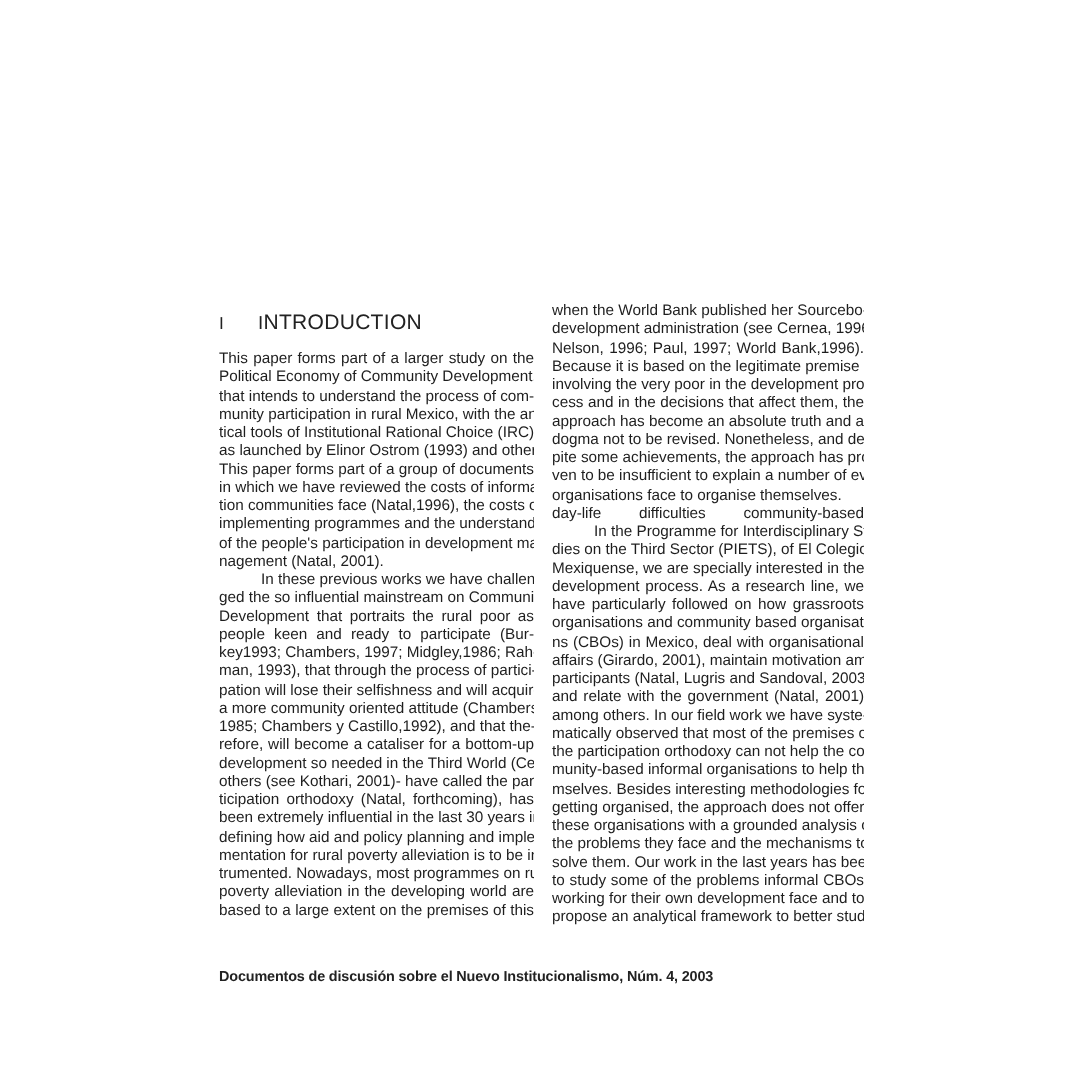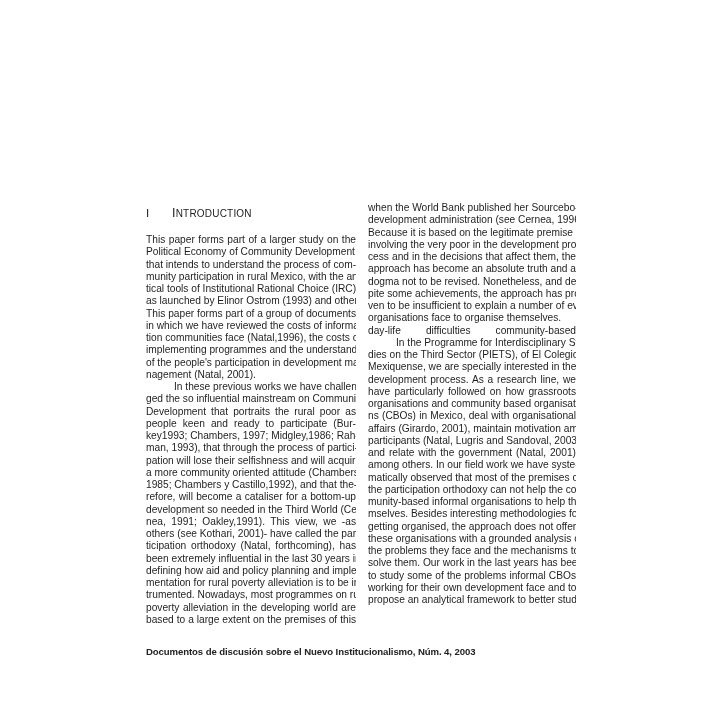--- a/index.html
+++ b/index.html
@@ -7,21 +7,21 @@
            font-family:"Liberation Sans", sans-serif; color:#1e1e1e; }
     .col { position:absolute; font-size:10.2px; line-height:12.25px; }
     .col .ln { display:block; white-space:nowrap; text-align:justify; text-align-last:justify; height:12.25px; overflow:hidden; }
     .col .ln.last { text-align-last:left; }
     .col .ln.indent { padding-left:28px; }
     #left { left:146px; top:234px; width:210px; }
     #right { left:368px; top:202px; width:208px; }
     .heading { position:absolute; left:146px; top:206px; font-size:11.5px; color:#222; letter-spacing:0.2px; }
     .heading .num { display:inline-block; width:26px; }
     .heading .big { font-size:12.5px; }
-    .heading .sc { font-size:10px; }
+    .heading .sc { font-size:14px; }
     .footer { position:absolute; left:146px; top:646px; font-size:9.6px; font-weight:bold; color:#222; letter-spacing:-0.1px; }
   </style>
 </head>
 <body>
 
 <div class="heading">
   <span class="num">I</span><span class="big">I</span><span class="sc">NTRODUCTION</span>
 </div>
 
 <div id="left" class="col">
@@ -41,34 +41,34 @@
   <span class="ln">ged the so influential mainstream on Community</span>
   <span class="ln">Development that portraits the rural poor as</span>
   <span class="ln">people keen and ready to participate (Bur-</span>
   <span class="ln">key1993; Chambers, 1997; Midgley,1986; Rah-</span>
   <span class="ln">man, 1993), that through the process of partici-</span>
   <span class="ln">pation will lose their selfishness and will acquire</span>
   <span class="ln">a more community oriented attitude (Chambers,</span>
   <span class="ln">1985; Chambers y Castillo,1992), and that the-</span>
   <span class="ln">refore, will become a cataliser for a bottom-up</span>
   <span class="ln">development so needed in the Third World (Cer-</span>
-  <span class="ln">nea, 1991; Oakley,1991). This view, we  -as</span>
   <span class="ln">others (see Kothari, 2001)- have called the par-</span>
   <span class="ln">ticipation orthodoxy (Natal, forthcoming), has</span>
   <span class="ln">been extremely influential in the last 30 years in</span>
   <span class="ln">defining how aid and policy planning and imple-</span>
   <span class="ln">mentation for rural poverty alleviation is to be ins-</span>
   <span class="ln">trumented. Nowadays, most programmes on rural</span>
   <span class="ln">poverty alleviation in the developing world are</span>
   <span class="ln">based to a large extent on the premises of this</span>
 </div>
 
 <div id="right" class="col">
   <span class="ln">when the World Bank published her Sourcebo-</span>
   <span class="ln">development administration (see Cernea, 1996;</span>
+  <span class="ln">Nelson, 1996; Paul, 1997; World Bank,1996).</span>
   <span class="ln">Because it is based on the legitimate premise of</span>
   <span class="ln">involving the very poor in the development pro-</span>
   <span class="ln">cess and in the decisions that affect them, the</span>
   <span class="ln">approach has become an absolute truth and a</span>
   <span class="ln">dogma not to be revised. Nonetheless, and des-</span>
   <span class="ln">pite some achievements, the approach has pro-</span>
   <span class="ln">ven to be insufficient to explain a number of every-</span>
   <span class="ln last">organisations face to organise themselves.</span>
   <span class="ln">day-life     difficulties     community-based</span>
   <span class="ln indent">In the Programme for Interdisciplinary Stu-</span>

